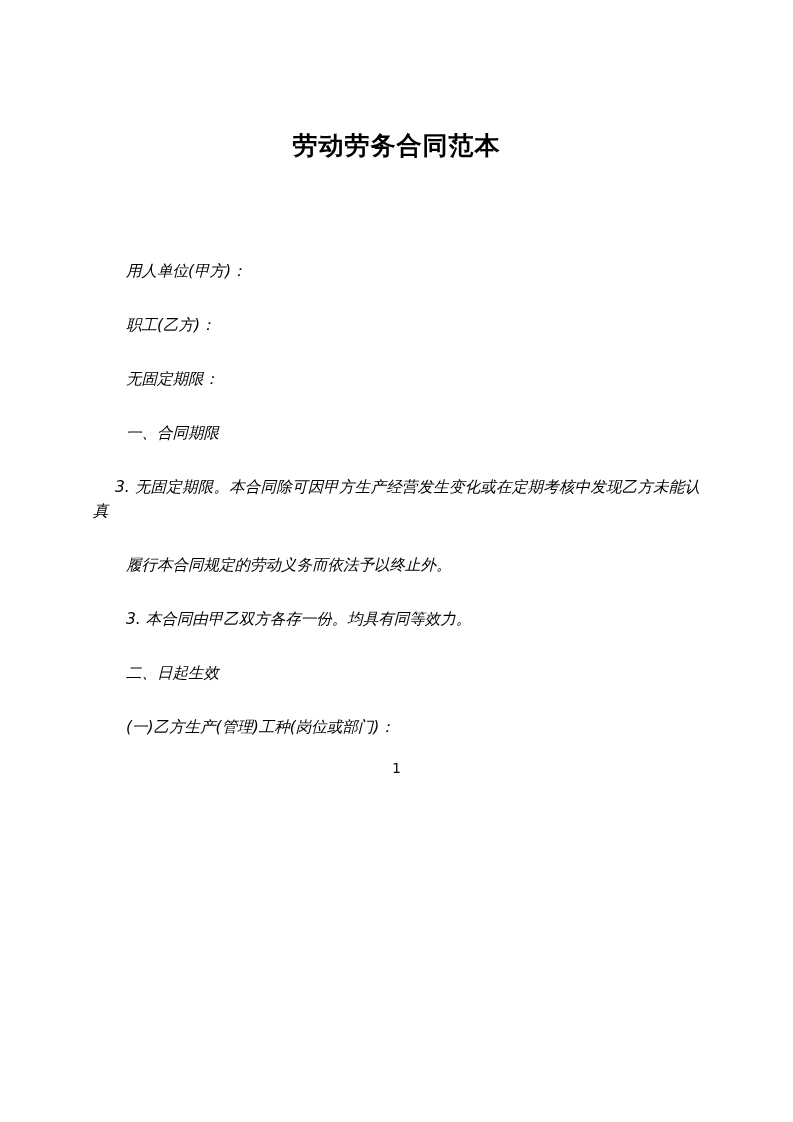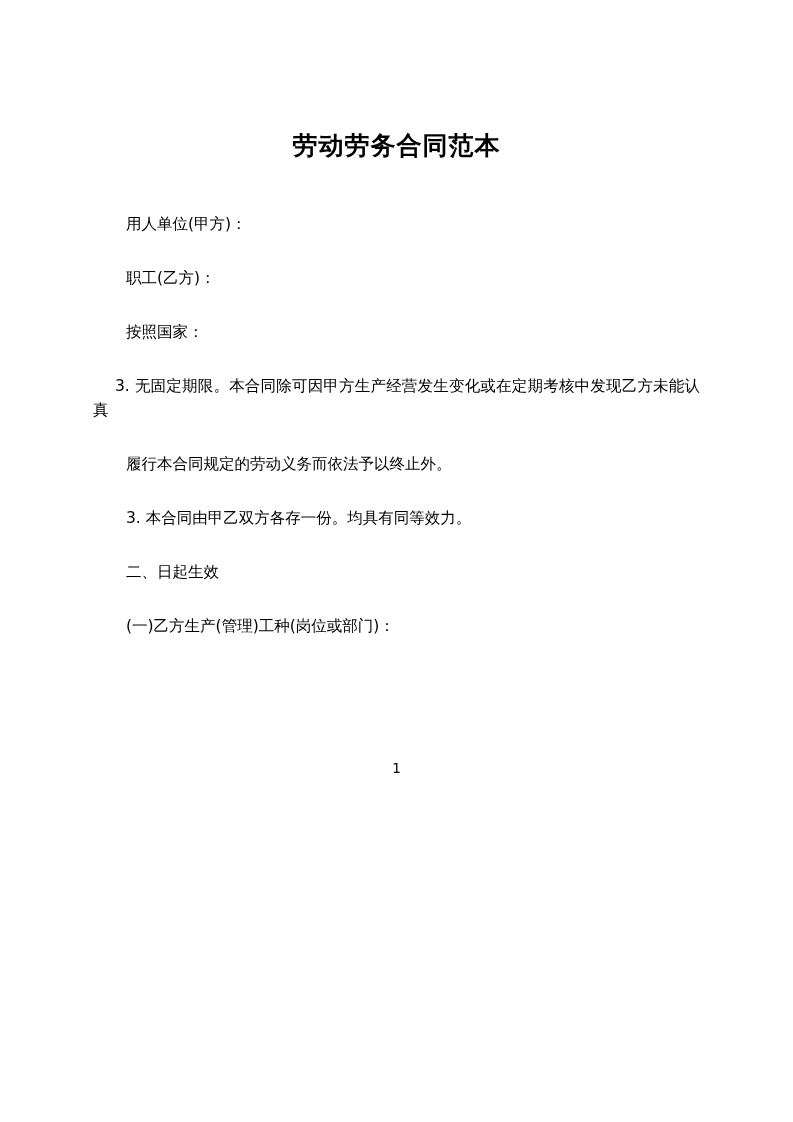--- a/index.html
+++ b/index.html
@@ -25,21 +25,22 @@
   .doc-title {
     margin: 0;
     padding-top: 128px;
     text-align: center;
     font-size: 25px;
     font-weight: bold;
     letter-spacing: 1px;
     line-height: 1.4;
   }
   .body-block {
-    margin-top: 49px;
+    margin-top: 96px;
+    font-style: italic;
   }
   p.para {
     margin: 0 0 30px 0;
     font-size: 15.5px;
     line-height: 1.55;
     text-align: justify;
   }
   p.para.indent1 {
     text-indent: 33px;
   }
@@ -61,23 +62,24 @@
 <div class="page">
 
   <h1 class="doc-title">劳动劳务合同范本</h1>
 
   <div class="body-block">
 
     <p class="para indent1">用人单位(甲方)：</p>
 
     <p class="para indent1">职工(乙方)：</p>
 
-    <p class="para indent1">按照国家：</p>
+    <p class="para indent1">无固定期限：</p>
 
 
+    <p class="para indent1">一、合同期限</p>
 
 
 
     <p class="para flow">3. 无固定期限。本合同除可因甲方生产经营发生变化或在定期考核中发现乙方未能认真</p>
 
     <p class="para indent1">履行本合同规定的劳动义务而依法予以终止外。</p>
 
     <p class="para indent1">3. 本合同由甲乙双方各存一份。均具有同等效力。</p>
 
     <p class="para indent1">二、日起生效</p>

